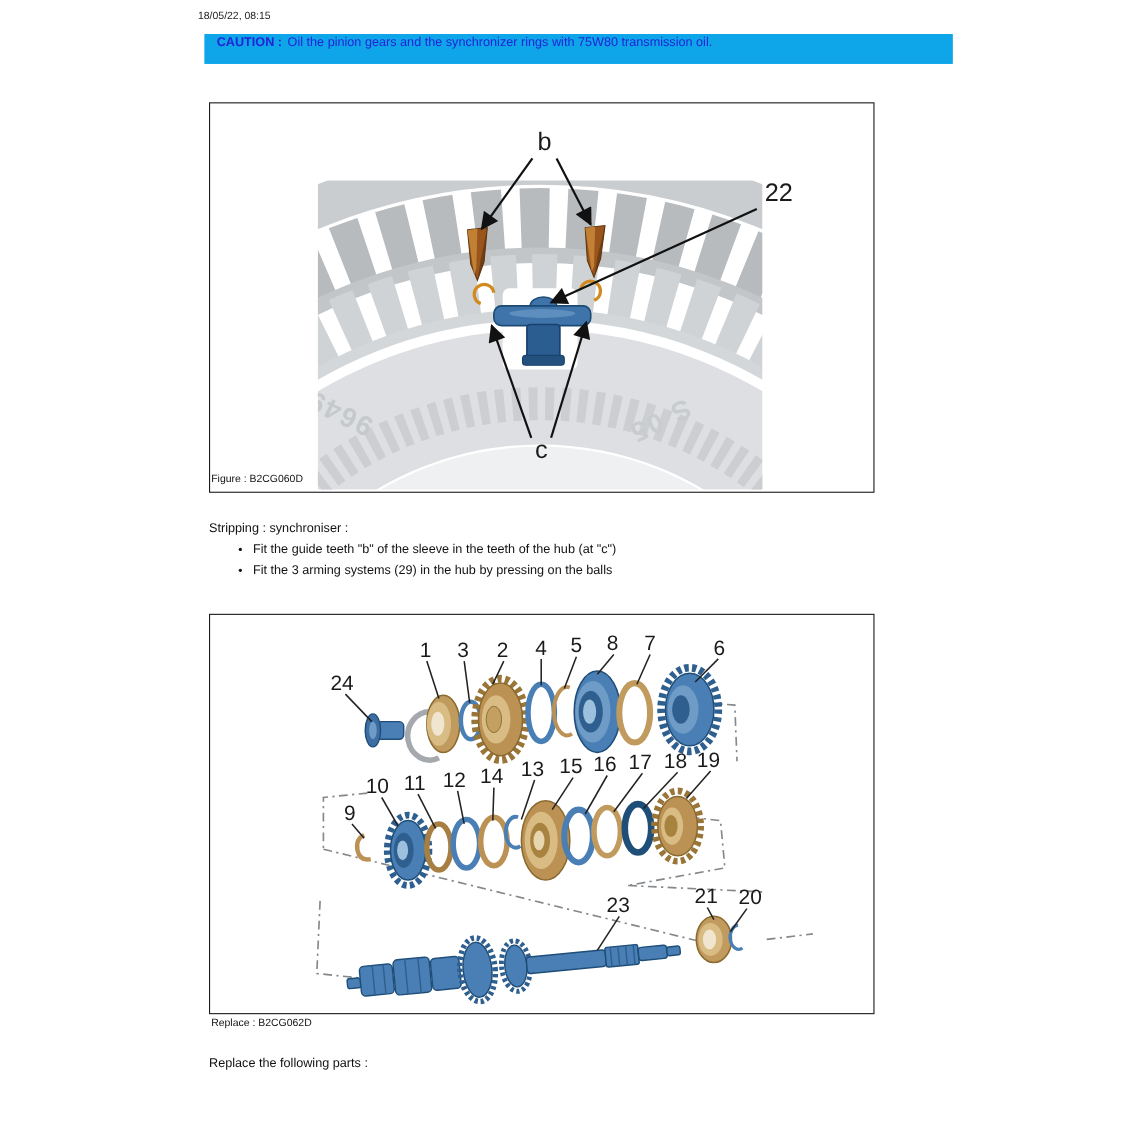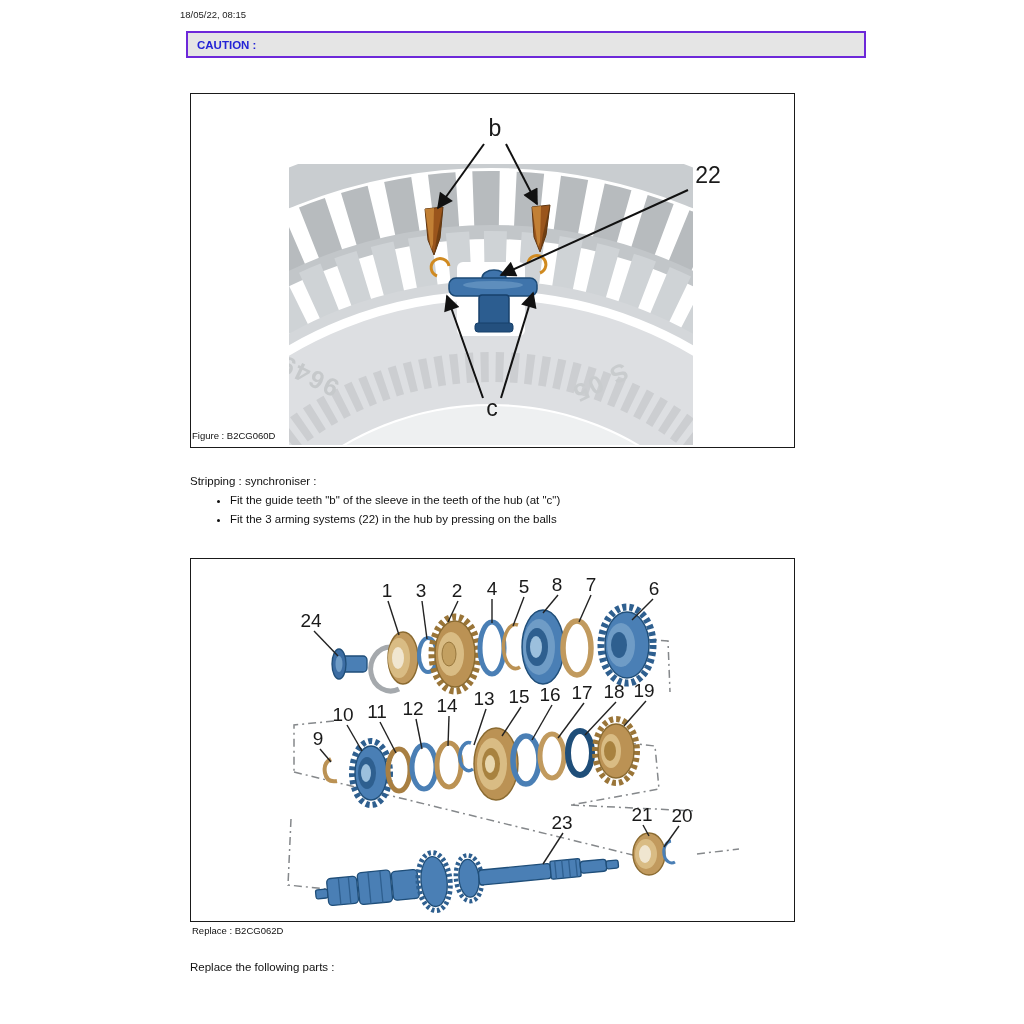--- a/index.html
+++ b/index.html
@@ -1,22 +1,22 @@
 <!DOCTYPE html>
 <html><head>
 <meta charset="utf-8">
 <style>
   html,body{margin:0;padding:0;background:#ffffff;}
   .page{position:relative;width:1024px;height:1024px;background:#fff;
         font-family:"Liberation Sans", sans-serif;color:#111;overflow:hidden;padding-left:42px;}
   .hdr-date{position:absolute;left:180px;top:9px;font-size:9.5px;color:#222;}
   .hdr-title{position:absolute;left:333px;top:9px;font-size:9.5px;color:#222;}
   .caution{position:absolute;left:186px;top:31px;width:667px;height:23px;
-           border:2px solid #6d28d9;color:#2323d6;font-size:11.5px;
-           display:flex;align-items:center;padding-left:9px;background:#e5e5e5;}
+           border:2px solid #0ea5e9;color:#2323d6;font-size:11.5px;
+           display:flex;align-items:flex-start;padding-left:9px;background:#0ea5e9;}
   .caution b{font-weight:bold;margin-right:5px;}
   .figbox{position:absolute;border:1px solid #1a1a1a;background:#fff;}
   #figbox1{left:190px;top:93px;width:603px;height:353px;}
   #figbox2{left:190px;top:558px;width:603px;height:362px;}
   .figcap{position:absolute;font-size:9.5px;color:#111;}
   #figcap1{left:192px;top:430px;}
   #figcap2{left:192px;top:925px;}
   .sect{position:absolute;font-size:11.5px;color:#111;}
   #assembly-title{left:190px;top:475px;}
   #replace-title{left:190px;top:947px;margin-top:14px;}
@@ -30,20 +30,21 @@
 </style>
 </head>
 <body>
 
 <div class="page">
 
   <div class="hdr-date">18/05/22, 08:15</div>
 
   <div class="caution">
     <b>CAUTION :</b>
+    <span>Oil the pinion gears and the synchronizer rings with 75W80 transmission oil.</span>
   </div>
 
   <div class="figbox" id="figbox1">
     <svg width="601" height="351" viewBox="0 0 601 351">
       <defs>
         <marker id="ah" viewBox="0 0 10 10" refX="9" refY="5" markerWidth="9" markerHeight="8" orient="auto">
           <path d="M0,0 L10,5 L0,10 z" fill="#111"></path>
         </marker>
         <clipPath id="photo1">
             <rect x="98" y="70" width="404" height="281"></rect>
@@ -99,21 +100,21 @@
       <text class="biglbl" x="304" y="42" text-anchor="middle">b</text>
       <text class="biglbl" x="517" y="89" text-anchor="middle">22</text>
       <text class="biglbl" x="301" y="322" text-anchor="middle">c</text>
     </svg>
   </div>
   <div class="figcap" id="figcap1">Figure : B2CG060D</div>
 
   <div class="sect" id="assembly-title">Stripping : synchroniser :</div>
   <ul class="blist" id="assembly-list">
     <li>Fit the guide teeth "b" of the sleeve in the teeth of the hub (at "c")</li>
-    <li>Fit the 3 arming systems (22) in the hub by pressing on the balls</li>
+    <li>Fit the 3 arming systems (29) in the hub by pressing on the balls</li>
   </ul>
 
   <div class="figbox" id="figbox2">
     <svg width="601" height="360" viewBox="0 0 601 360">
 
       <g fill="none" stroke="#85888b" stroke-width="1.5" stroke-dasharray="8 4 2 4">
         <path d="M 452,80 L 477,82 L 479,133"></path>
         <path d="M 143,162 L 103,166 L 103,213"></path>
         <path d="M 103,213 L 450,298"></path>
         <path d="M 437,184 L 464,187 L 468,230 L 380,246"></path>

